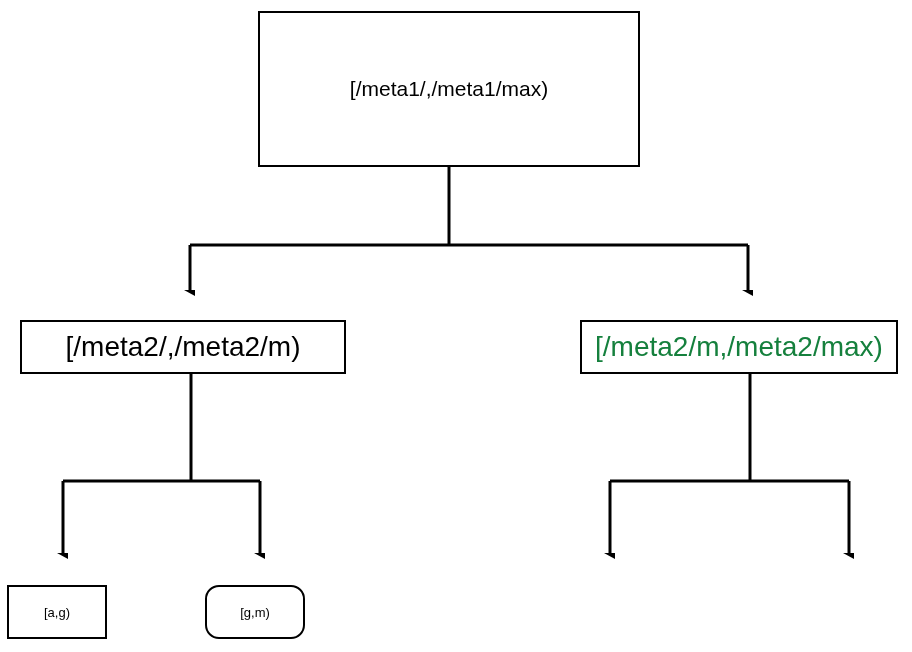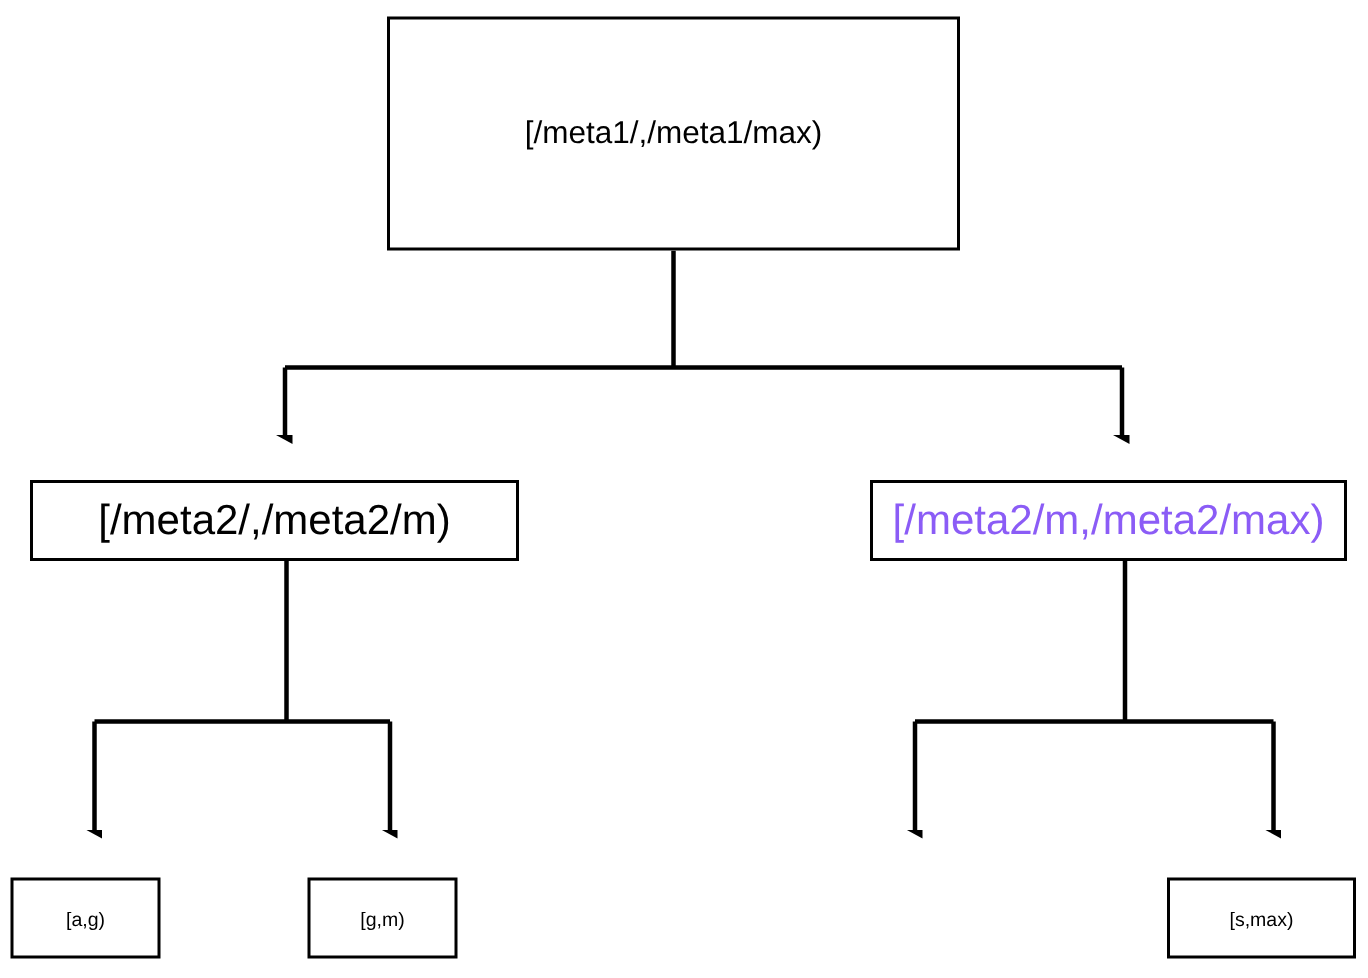--- a/index.html
+++ b/index.html
@@ -78,22 +78,21 @@
       <path d="M 610 481 L 849 481" stroke="#000000" stroke-width="3" fill="none"></path>
       <path d="M 610 481 L 610 554" stroke="#000000" stroke-width="3" fill="none" marker-end="url(#arrowhead)"></path>
       <path d="M 849 481 L 849 554" stroke="#000000" stroke-width="3" fill="none" marker-end="url(#arrowhead)"></path>
     </g>
   </svg>
 
   <div class="node node-root" style="left: 258px; top: 11px; width: 382px; height: 156px; border-color: rgb(0, 0, 0); color: rgb(0, 0, 0);">[/meta1/,/meta1/max)</div>
 
   <div class="node node-mid" style="left: 20px; top: 320px; width: 326px; height: 54px; border-color: rgb(0, 0, 0); color: rgb(0, 0, 0);">[/meta2/,/meta2/m)</div>
 
-  <div class="node node-mid" style="left: 580px; top: 320px; width: 318px; height: 54px; border-color: rgb(0, 0, 0); color: #8b5cf6;">[/meta2/m,/meta2/max)</div>
+  <div class="node node-mid" style="left: 580px; top: 320px; width: 318px; height: 54px; border-color: rgb(0, 0, 0); color: #15803d;">[/meta2/m,/meta2/max)</div>
 
   <div class="node node-leaf" style="left: 7px; top: 585px; width: 100px; height: 54px; border-color: rgb(0, 0, 0); color: rgb(0, 0, 0);">[a,g)</div>
 
-  <div class="node node-leaf" style="left: 205px; top: 585px; width: 100px; height: 54px; border-color: rgb(0, 0, 0); color: rgb(0, 0, 0);">[g,m)</div>
+  <div class="node node-leaf" style="left: 205px; top: 585px; width: 100px; height: 54px; border-color: rgb(0, 0, 0); color: rgb(0, 0, 0); border-radius: 14px;">[g,m)</div>
 
 
-  <div class="node node-leaf" style="left: 778px; top: 585px; width: 126px; height: 54px; border-color: rgb(0, 0, 0); color: rgb(0, 0, 0);">[s,max)</div>
 
 </div>
 
 </body></html>

